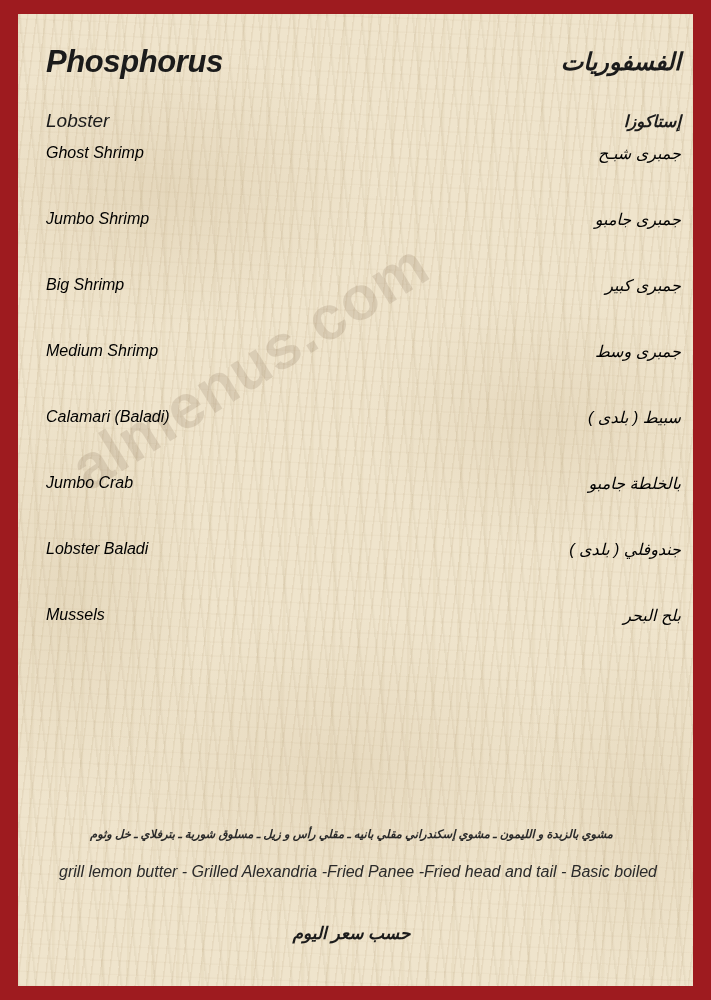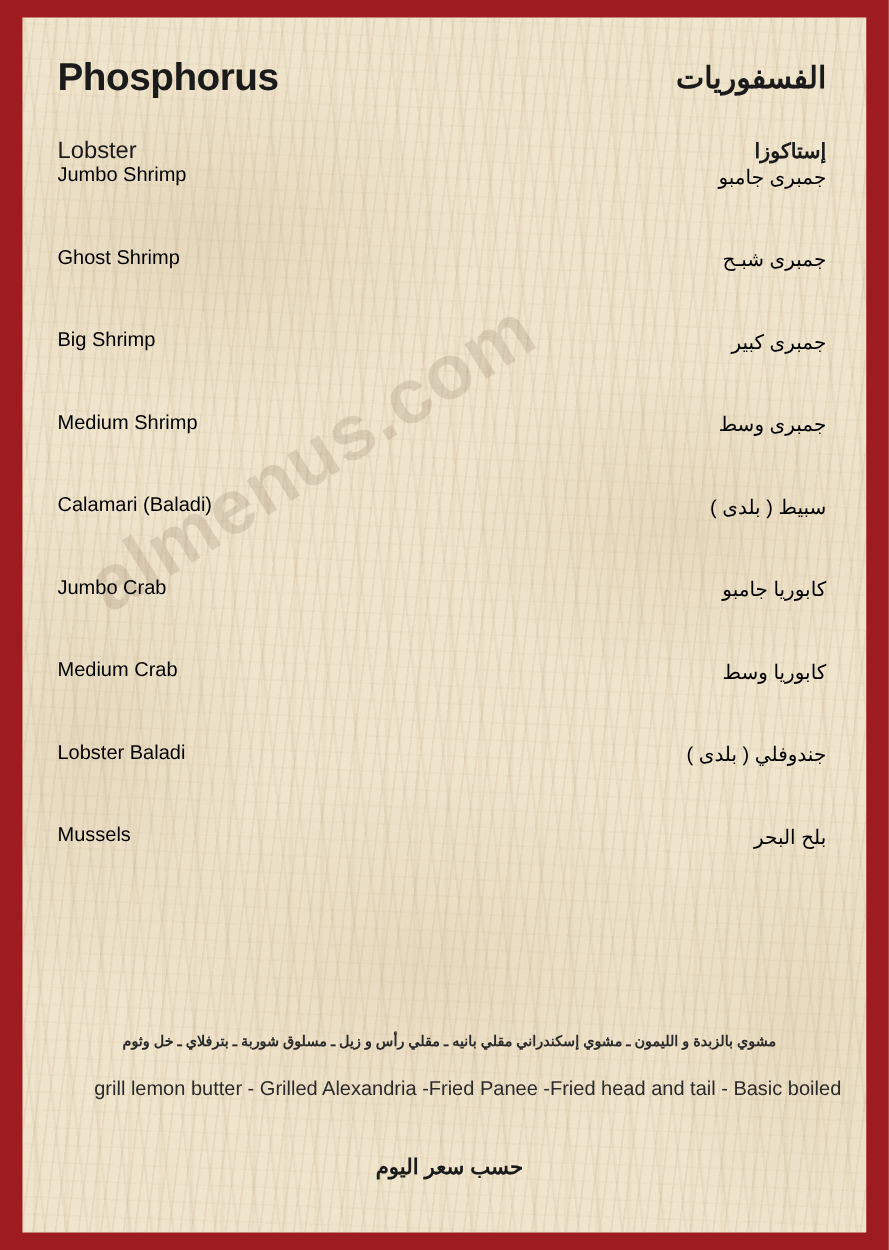--- a/index.html
+++ b/index.html
@@ -43,23 +43,24 @@
     position: absolute;
     inset: 0;
     pointer-events: none;
     background-image:
       repeating-linear-gradient(2deg, rgba(178,154,116,0.10) 0px, rgba(178,154,116,0.10) 1px, rgba(0,0,0,0) 2px, rgba(0,0,0,0) 14px);
     opacity: .6;
   }
   .content {
     position: relative;
     z-index: 3;
-    padding: 30px 32px 0 28px;
+    padding: 30px 12px 0 28px;
     height: 100%;
     box-sizing: border-box;
+    font-style: italic;
   }
   .watermark {
     position: absolute;
     z-index: 2;
     left: 0;
     top: 0;
     width: 675px;
     height: 972px;
     pointer-events: none;
   }
@@ -103,40 +104,40 @@
     font-size: 19px;
     color: #1b1b1b;
     font-weight: 500;
   }
   .row .ar {
     font-size: 16.5px;
     color: #1b1b1b;
     font-weight: bold;
     direction: rtl;
   }
-  .row.spaced { margin-bottom: 0; }
+  .row.spaced { margin-bottom: 12px; }
   .desc-ar {
     direction: rtl;
     text-align: right;
     font-size: 11.5px;
     color: #2a2a2a;
     margin: 22px 0 26px 0;
     font-weight: bold;
     line-height: 1.4;
   }
   .item-slot {
     height: 66px;
     display: flex;
     align-items: flex-start;
     justify-content: space-between;
   }
   .footer {
     position: absolute;
     left: 28px;
-    right: 20px;
+    right: 36px;
     bottom: 0;
   }
   .footer-ar {
     direction: rtl;
     text-align: center;
     font-size: 11.5px;
     color: #2a2a2a;
     font-weight: bold;
     line-height: 1.5;
   }
@@ -176,46 +177,42 @@
 
     <div class="lobster-block">
       <div class="row spaced">
         <div class="en">Lobster</div>
         <div class="ar">إستاكوزا</div>
       </div>
     </div>
 
     <div class="items">
       <div class="item-slot">
+        <div class="en">Ghost Shrimp</div>
+        <div class="ar">جمبرى شبـح</div>
+      </div>
+      <div class="item-slot">
         <div class="en">Jumbo Shrimp</div>
         <div class="ar">جمبرى جامبو</div>
       </div>
       <div class="item-slot">
-        <div class="en">Ghost Shrimp</div>
-        <div class="ar">جمبرى شبـح</div>
-      </div>
-      <div class="item-slot">
         <div class="en">Big Shrimp</div>
         <div class="ar">جمبرى كبير</div>
       </div>
       <div class="item-slot">
         <div class="en">Medium Shrimp</div>
         <div class="ar">جمبرى وسط</div>
       </div>
       <div class="item-slot">
         <div class="en">Calamari (Baladi)</div>
         <div class="ar">سبيط ( بلدى )</div>
       </div>
       <div class="item-slot">
         <div class="en">Jumbo Crab</div>
-        <div class="ar">كابوريا جامبو</div>
-      </div>
-      <div class="item-slot">
-        <div class="en">Medium Crab</div>
-        <div class="ar">كابوريا وسط</div>
+        <div class="ar">بالخلطة جامبو</div>
       </div>
       <div class="item-slot">
         <div class="en">Lobster Baladi</div>
         <div class="ar">جندوفلي ( بلدى )</div>
       </div>
       <div class="item-slot">
         <div class="en">Mussels</div>
         <div class="ar">بلح البحر</div>
       </div>
     </div>

